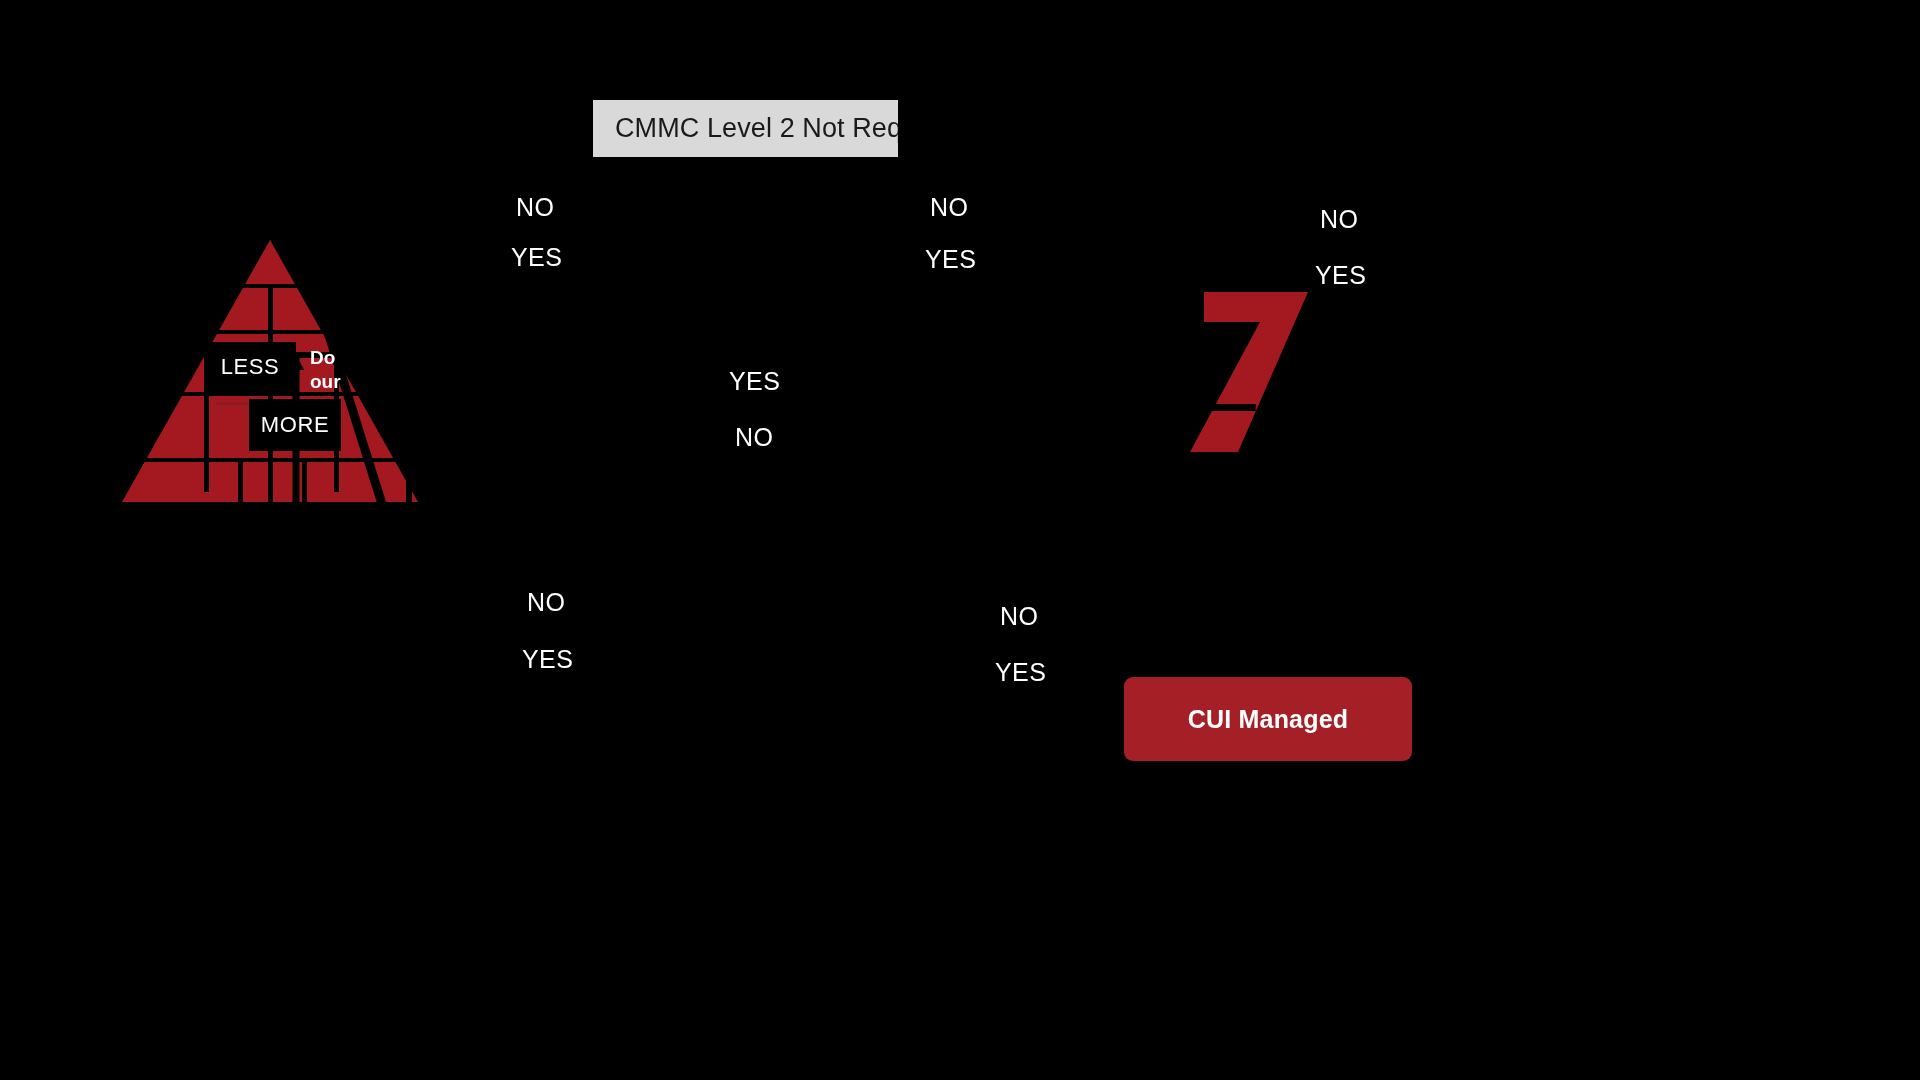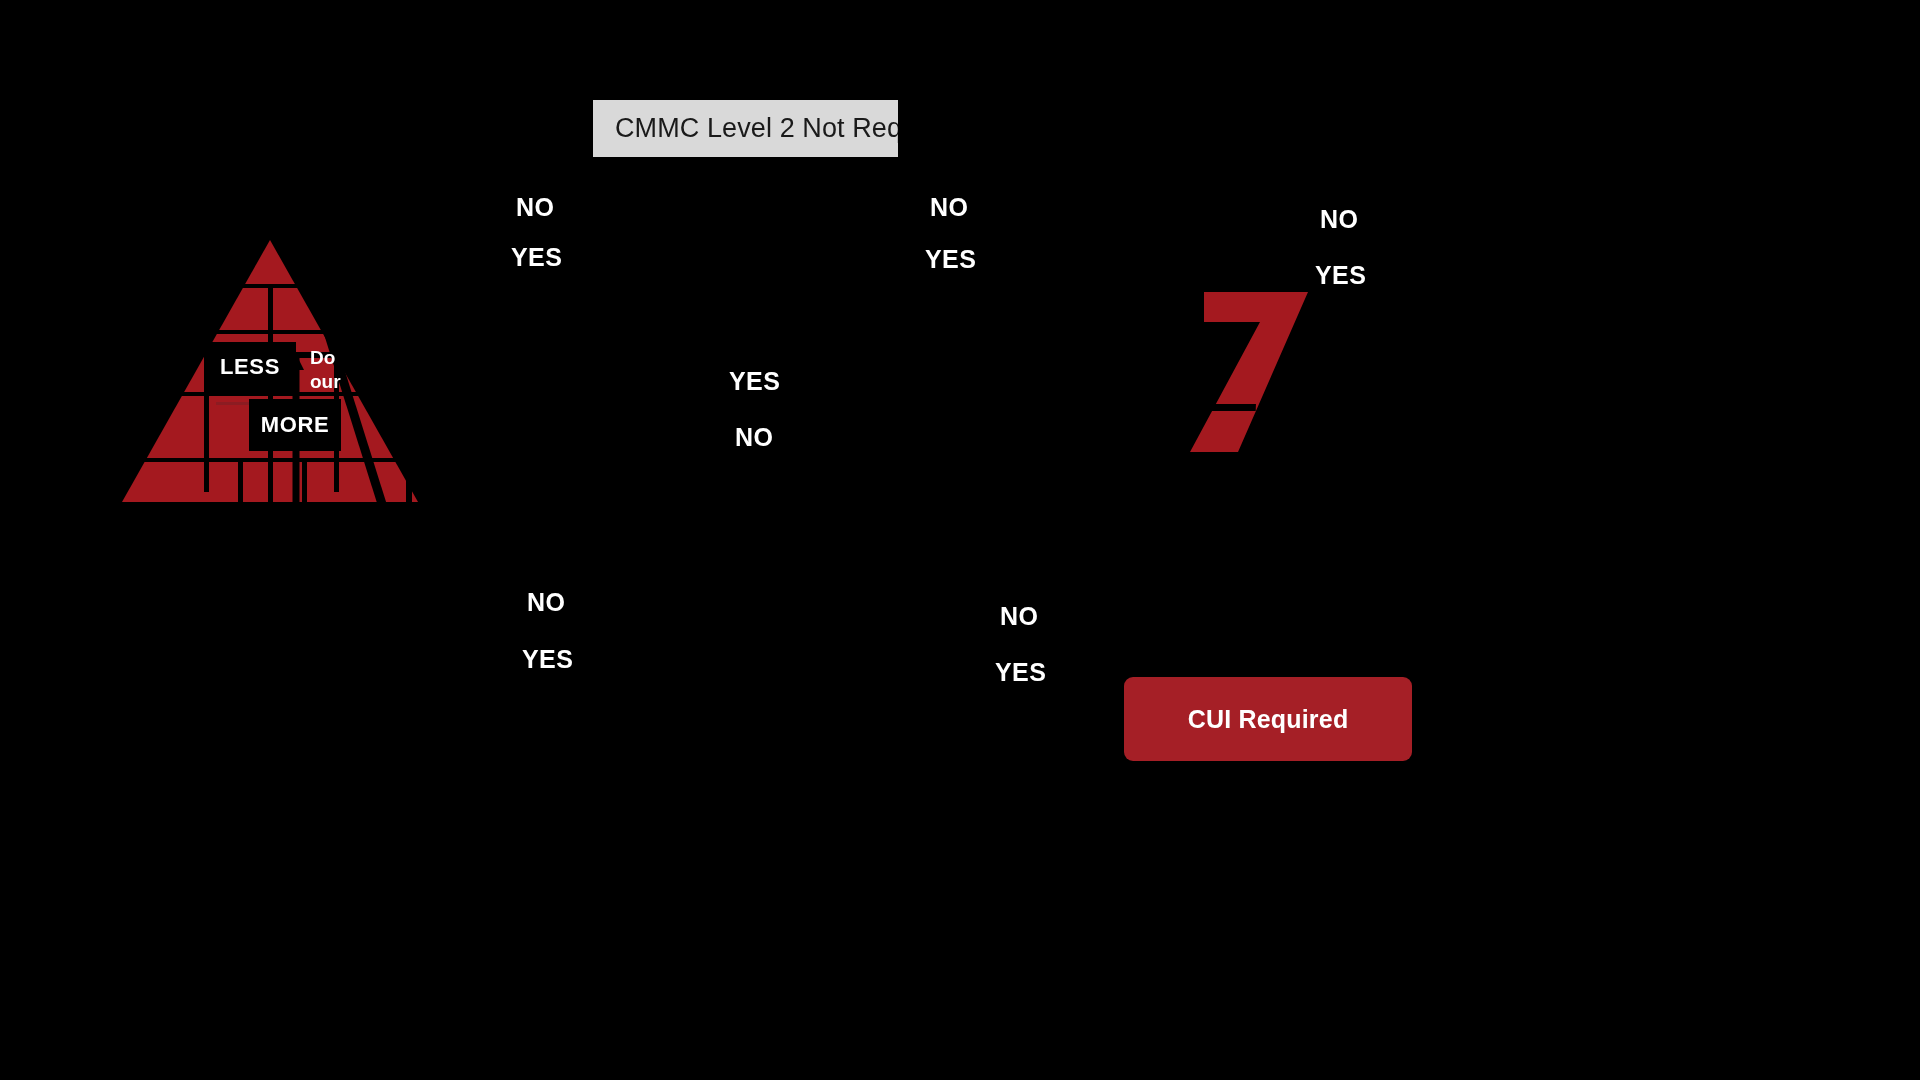--- a/index.html
+++ b/index.html
@@ -23,21 +23,21 @@
     padding:0 22px;
     box-sizing:border-box;
     overflow:hidden;
     white-space:nowrap;
   }
 
   
   .dlabel{
     position:absolute;
     color:#ffffff;
-    font-weight:bold;
+    font-weight:normal;
     font-size:25px;
     letter-spacing:.4px;
     white-space:nowrap;
     line-height:1;
   }
 
   
   .outcome{
     position:absolute;
     background:#a51f26;
@@ -52,21 +52,21 @@
   }
 
   
   .logo{position:absolute;left:120px;top:236px;width:300px;height:270px;}
   .logo svg{display:block;width:300px;height:270px;}
 
   .logo-tag{
     position:absolute;
     background:#000000;
     color:#ffffff;
-    font-weight:bold;
+    font-weight:normal;
     font-size:22px;
     letter-spacing:.6px;
     display:flex;align-items:center;justify-content:center;
     white-space:nowrap;
   }
   .logo-rule{
     position:absolute;
     background:#8c1c22;
     height:3px;
   }
@@ -160,16 +160,16 @@
   <div class="numeral" style="position:absolute;left:1186px;top:288px;width:130px;height:168px;">
     <svg viewBox="0 0 130 168" width="130" height="168" xmlns="http://www.w3.org/2000/svg" aria-hidden="true">
       <path d="M18 4 H122 L52 164 H4 L74 34 H18 Z" fill="#a4191f"></path>
       <rect x="0" y="116" width="74" height="7" fill="#000000" transform="skewX(-2)"></rect>
     </svg>
   </div>
 
 
 
   <div class="outcome" style="left:1124px;top:677px;width:288px;height:84px;">
-    <span>CUI Required</span>
+    <span>CUI Managed</span>
   </div>
 
 </div>
 
 </body></html>

